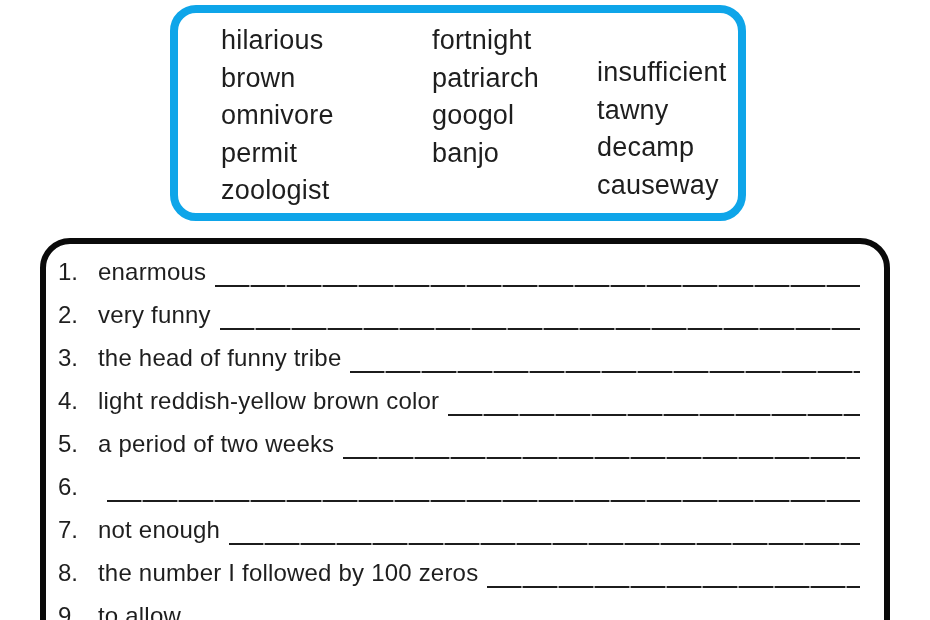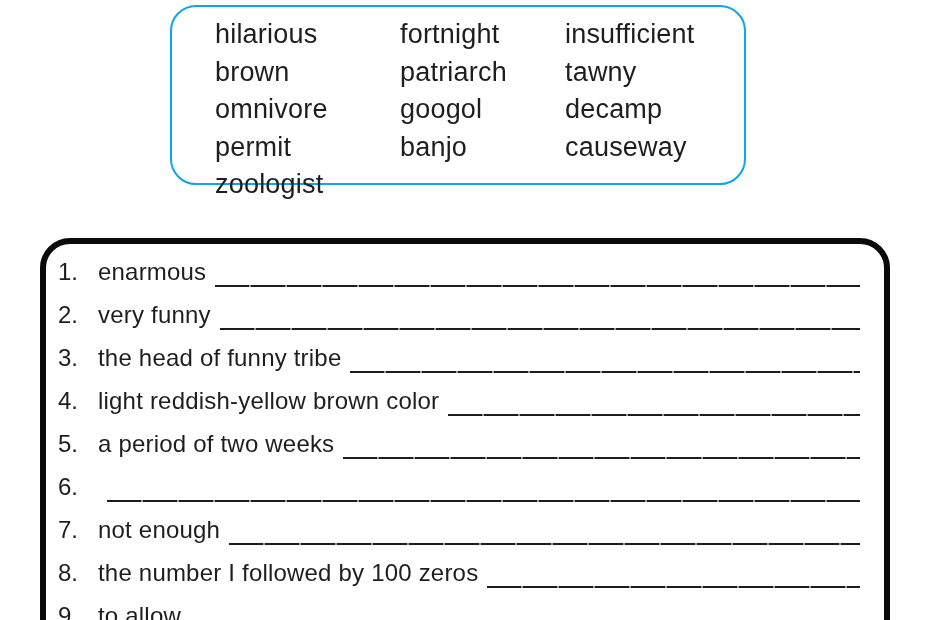--- a/index.html
+++ b/index.html
@@ -12,36 +12,36 @@
     font-family: "Liberation Sans", sans-serif;
     color: #1e1e1e;
   }
 
   
   .word-bank {
     position: absolute;
     left: 170px;
     top: 5px;
     width: 576px;
-    height: 180px;
-    border: 2px solid #0ea5e9;
+    height: 216px;
+    border: 8px solid #0ea5e9;
     border-radius: 26px;
     background: #ffffff;
     display: flex;
     padding: 9px 0 0 43px;
   }
   .bank-col {
     font-size: 27px;
     line-height: 37.5px;
     letter-spacing: 0.2px;
     white-space: nowrap;
   }
   .bank-col-1 { width: 185px; }
-  .bank-col-2 { width: 165px; }
-  .bank-col-3 { flex: 1; }
+  .bank-col-2 { width: 165px; margin-left: 26px; }
+  .bank-col-3 { flex: 1; margin-top: 32px; }
 
   
   .worksheet {
     position: absolute;
     left: 40px;
     top: 238px;
     width: 850px;
     height: 500px;
     border: 6px solid #0a0a0a;
     border-radius: 30px;

